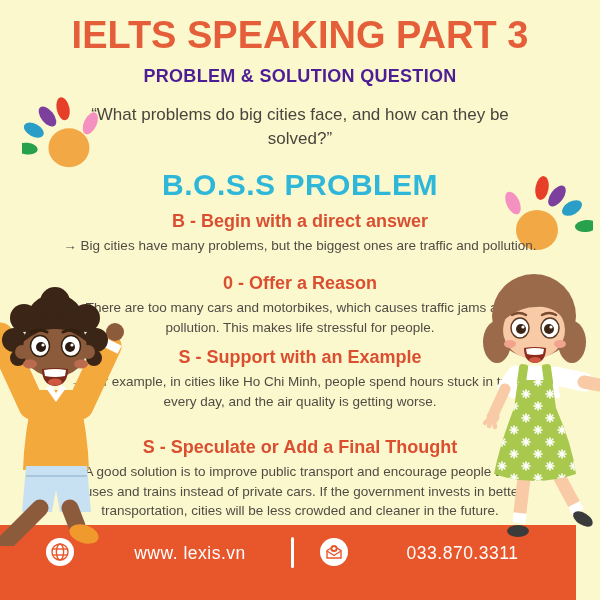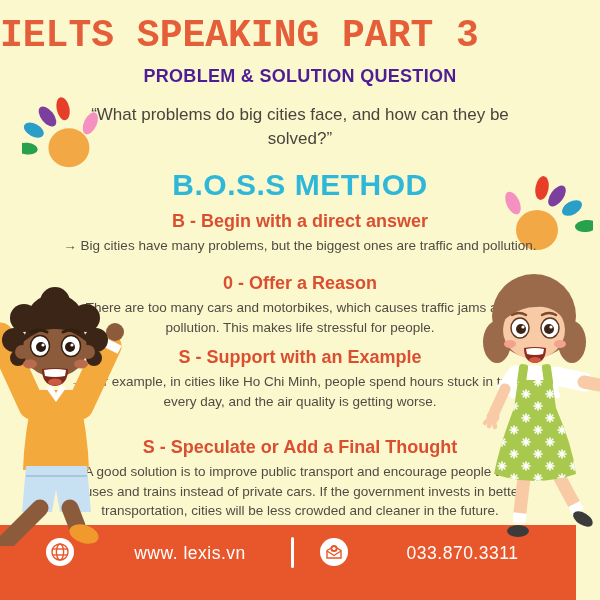--- a/index.html
+++ b/index.html
@@ -2,22 +2,22 @@
 <html><head>
 <meta charset="utf-8">
 <style>
   html,body{margin:0;padding:0;}
   body{font-family:"Liberation Sans","DejaVu Sans",sans-serif;}
   .poster{
     position:relative;width:600px;height:600px;overflow:hidden;
     background:#FCF8CE;
   }
   .title{
-    position:absolute;top:14px;left:0;width:600px;
-    font-size:38px;font-weight:800;color:#E45E39;letter-spacing:0px;margin:0;font-family:Liberation Mono, monospace;
+    position:absolute;top:14px;left:0;width:600px;text-align:center;
+    font-size:38px;font-weight:800;color:#E45E39;letter-spacing:0px;margin:0;
   }
   .subtitle{
     position:absolute;top:66px;left:0;width:600px;text-align:center;
     font-size:18px;font-weight:800;color:#4c1d95;letter-spacing:.3px;margin:0;
   }
   .question{
     position:absolute;top:103px;left:85px;width:430px;text-align:center;
     font-size:17px;line-height:1.4;color:#4A443D;margin:0;font-weight:500;
   }
   .method-title{
@@ -47,21 +47,21 @@
   .f-phone{left:375px;width:175px;}
 </style>
 </head>
 <body>
 
 <div class="poster">
 
   <h1 class="title">IELTS SPEAKING PART 3</h1>
   <h2 class="subtitle">PROBLEM &amp; SOLUTION QUESTION</h2>
   <p class="question">“What problems do big cities face, and how can they be solved?”</p>
-  <h3 class="method-title">B.O.S.S METHOD</h3>
+  <h3 class="method-title">B.O.S.S PROBLEM</h3>
 
   <div class="handprint hp-left">
     <svg width="88" height="78" viewBox="0 0 90 80">
       <ellipse cx="70" cy="28" rx="6.5" ry="12" fill="#F591C0" transform="rotate(25 70 28)"></ellipse>
       <ellipse cx="42" cy="13" rx="6.5" ry="12" fill="#E63E28" transform="rotate(-12 42 13)"></ellipse>
       <ellipse cx="26" cy="21" rx="6.5" ry="12" fill="#7D3F9E" transform="rotate(-38 26 21)"></ellipse>
       <ellipse cx="12" cy="35" rx="6.5" ry="11" fill="#2B9EC7" transform="rotate(-62 12 35)"></ellipse>
       <ellipse cx="5" cy="54" rx="6" ry="11" fill="#27A14B" transform="rotate(-84 5 54)"></ellipse>
       <ellipse cx="48" cy="53" rx="21" ry="20" fill="#F2A844"></ellipse>
     </svg>

